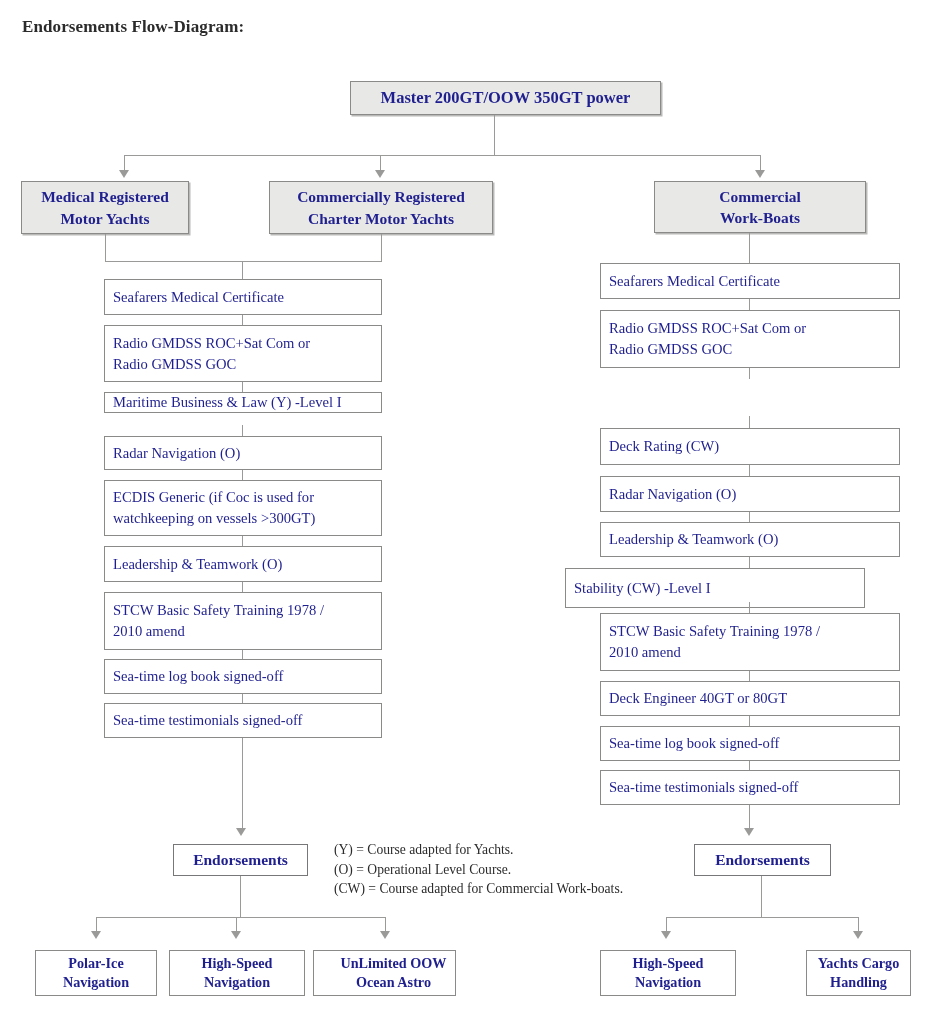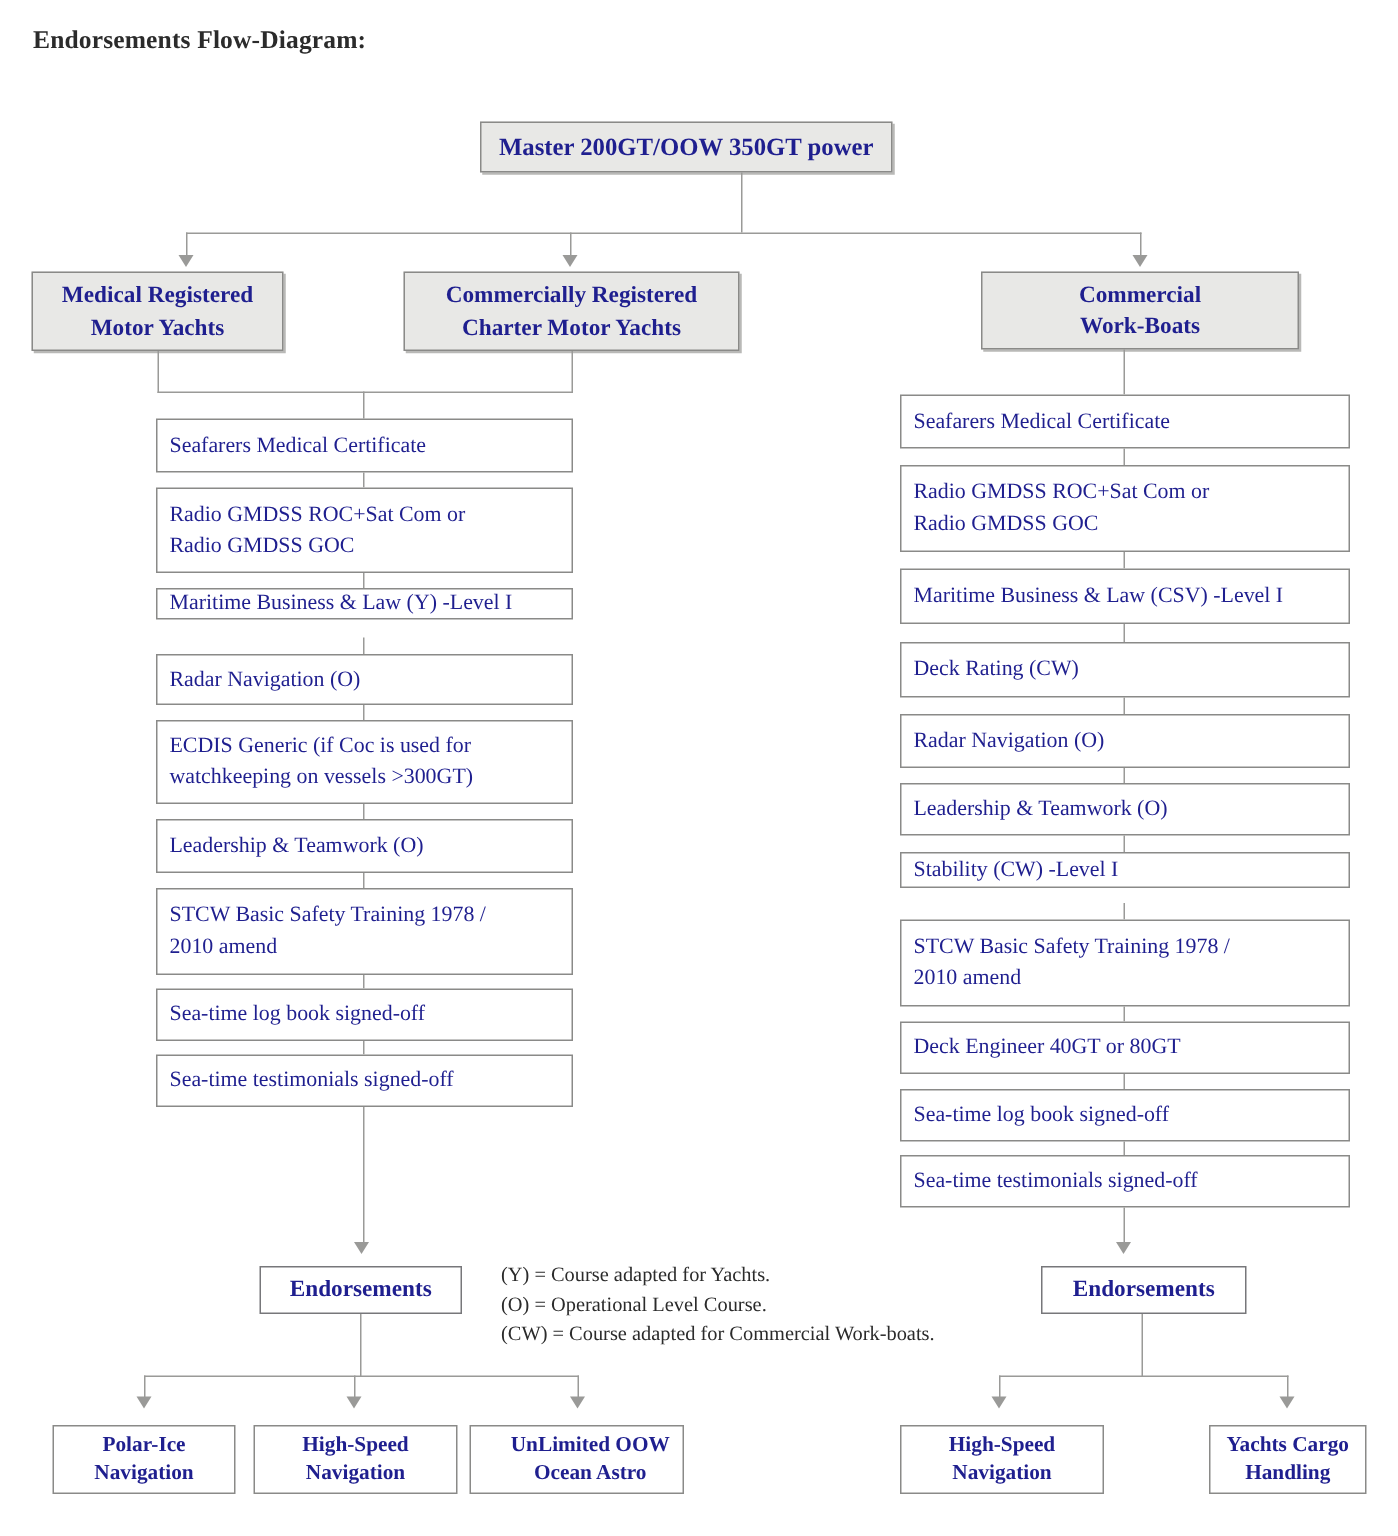--- a/index.html
+++ b/index.html
@@ -104,21 +104,21 @@
     white-space: pre-line;
   }
 </style>
 </head>
 <body>
 
 <div id="canvas">
 
   <div class="page-title">Endorsements Flow-Diagram:</div>
 
-  <div class="node grey root" style="left:320px; top:81px; width:275px; height:34px;">
+  <div class="node grey root" style="left:350px; top:81px; width:311px; height:34px;">
     <span class="node-label">Master 200GT/OOW 350GT power</span>
   </div>
 
   <div class="ln v" style="left:494px; top:115px; height:40px;"></div>
 
   <div class="ln h" style="left:124px; top:155px; width:637px;"></div>
 
   <div class="ln v" style="left:124px; top:155px; height:18px;"></div>
   <div class="arrow" style="left:119px; top:170px;"></div>
   <div class="ln v" style="left:380px; top:155px; height:18px;"></div>
@@ -202,41 +202,38 @@
     <span class="node-label">Seafarers Medical Certificate</span>
   </div>
   <div class="ln v" style="left:749px; top:299px; height:11px;"></div>
 
   <div class="node plain listitem" style="left:600px; top:310px; width:300px; height:58px;">
     <span class="node-label">Radio GMDSS ROC+Sat Com or
 Radio GMDSS GOC</span>
   </div>
   <div class="ln v" style="left:749px; top:368px; height:11px;"></div>
 
-  <div class="node plain listitem" style="left:600px; top:379px; width:300px; height:37px;">
-    <span class="node-label">Maritime Business &amp; Law (CSV) -Level I</span>
-  </div>
   <div class="ln v" style="left:749px; top:416px; height:12px;"></div>
 
   <div class="node plain listitem" style="left:600px; top:428px; width:300px; height:37px;">
     <span class="node-label">Deck Rating (CW)</span>
   </div>
   <div class="ln v" style="left:749px; top:465px; height:11px;"></div>
 
   <div class="node plain listitem" style="left:600px; top:476px; width:300px; height:36px;">
     <span class="node-label">Radar Navigation (O)</span>
   </div>
   <div class="ln v" style="left:749px; top:512px; height:10px;"></div>
 
   <div class="node plain listitem" style="left:600px; top:522px; width:300px; height:35px;">
     <span class="node-label">Leadership &amp; Teamwork (O)</span>
   </div>
   <div class="ln v" style="left:749px; top:557px; height:11px;"></div>
 
-  <div class="node plain listitem" style="left:600px; top:568px; width:300px; height:24px;">
+  <div class="node plain listitem" style="left:565px; top:568px; width:300px; height:40px;">
     <span class="node-label">Stability (CW) -Level I</span>
   </div>
   <div class="ln v" style="left:749px; top:602px; height:11px;"></div>
 
   <div class="node plain listitem" style="left:600px; top:613px; width:300px; height:58px;">
     <span class="node-label">STCW Basic  Safety Training 1978 /
 2010 amend</span>
   </div>
   <div class="ln v" style="left:749px; top:671px; height:10px;"></div>
 

